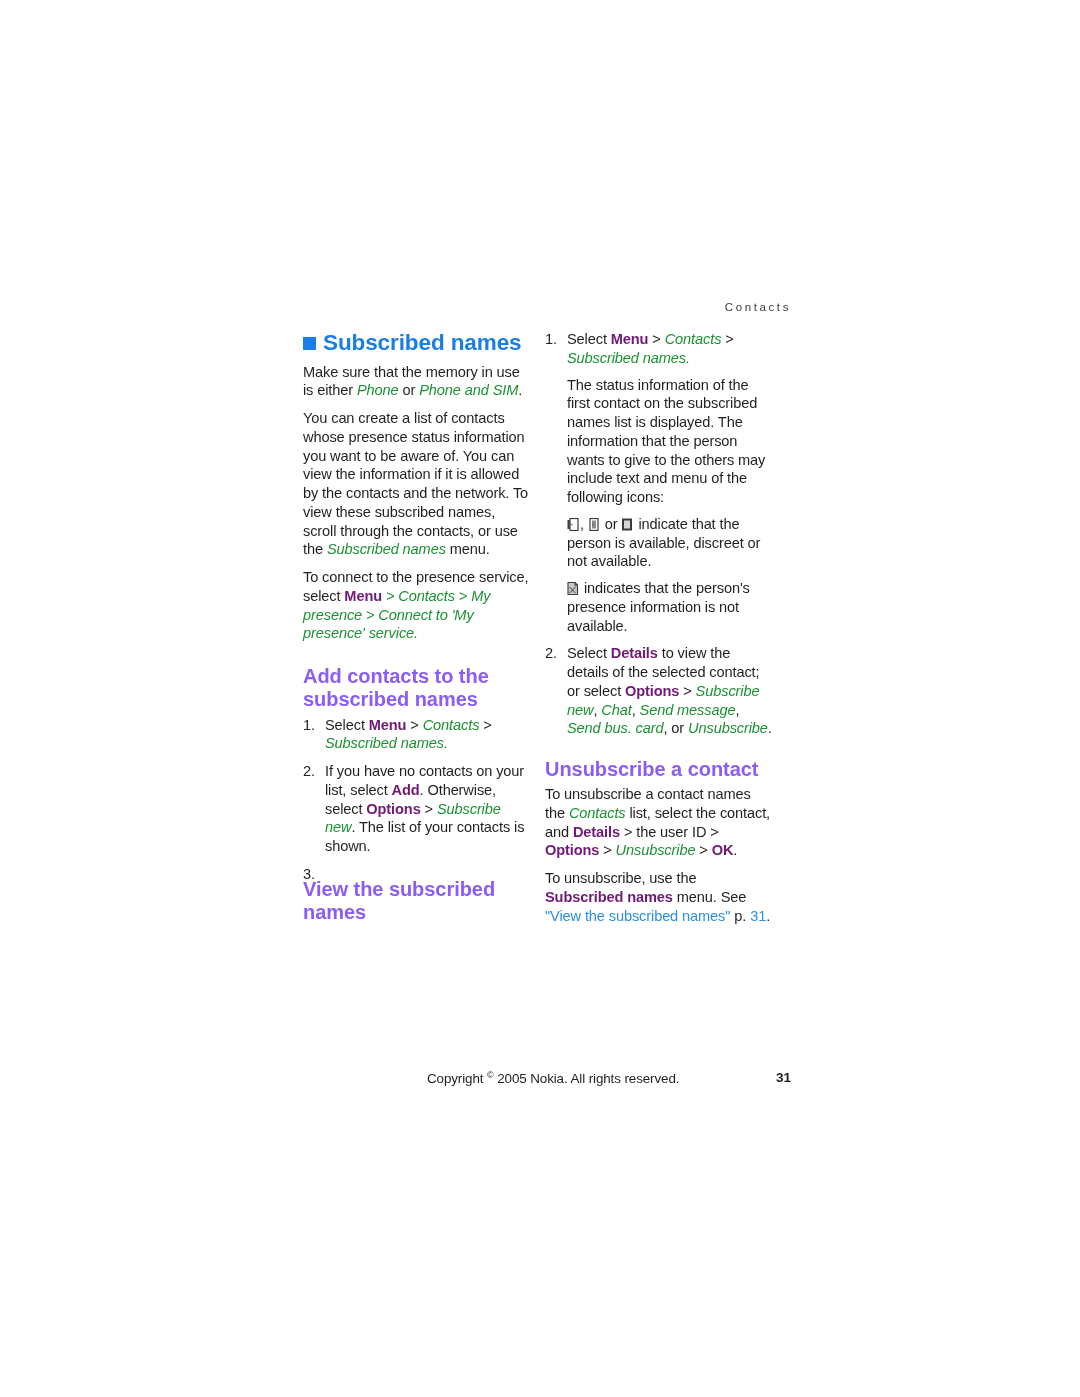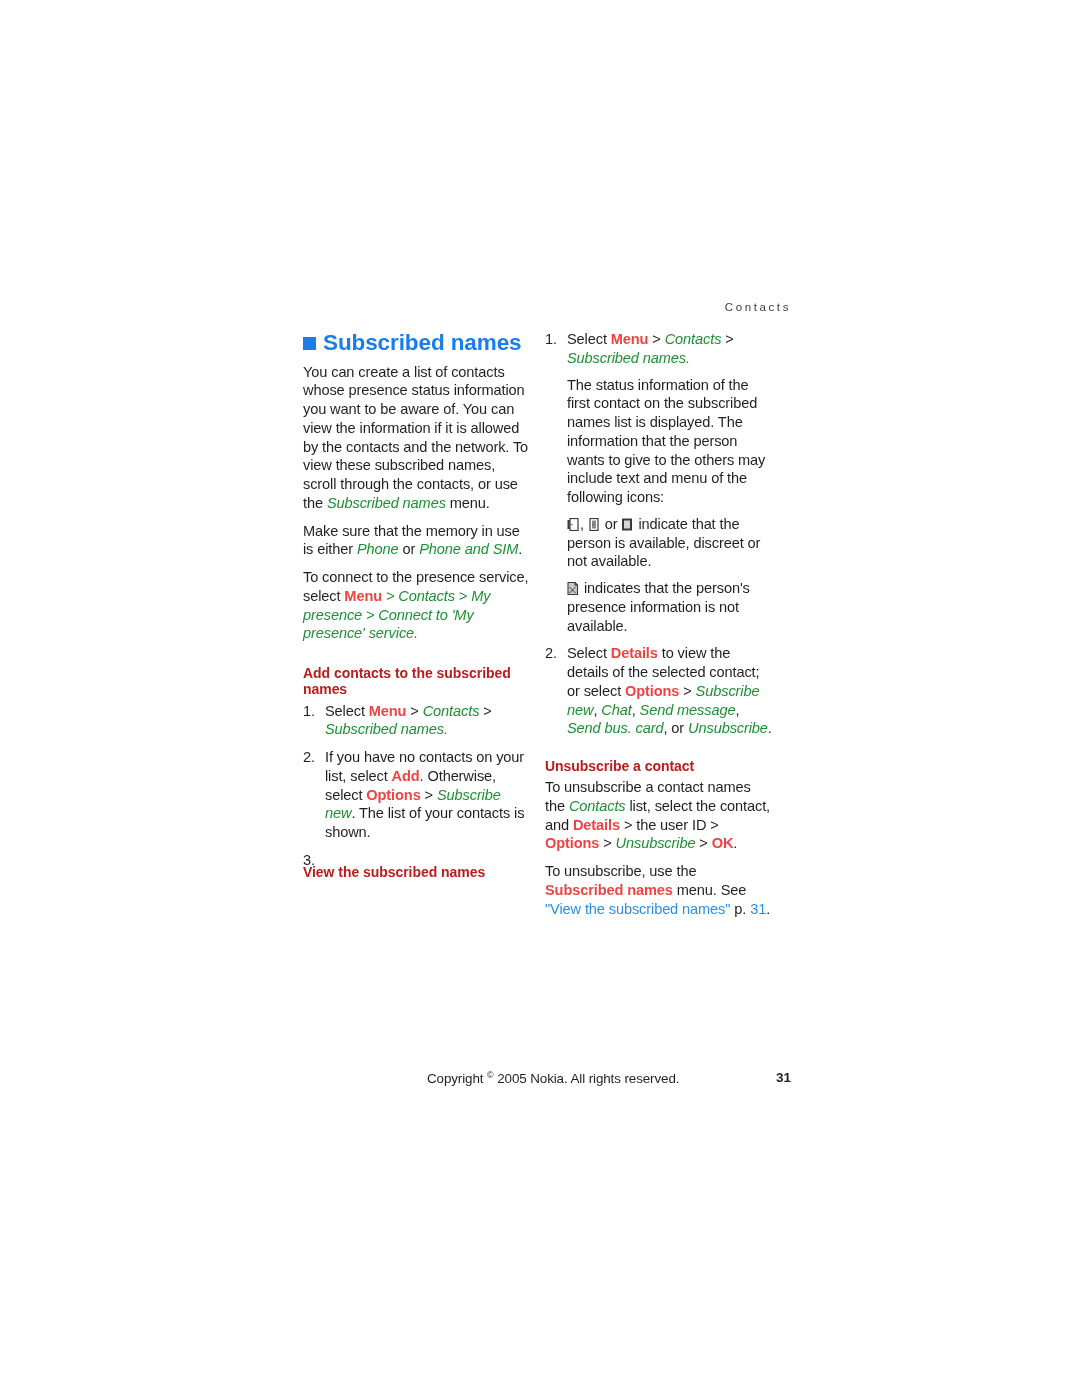--- a/index.html
+++ b/index.html
@@ -64,23 +64,23 @@
     display: inline-block;
     width: 13px;
     height: 13px;
     background: #1a7de8;
     margin-right: 7px;
     flex: none;
     position: relative;
     top: 1px;
   }
   h2.sub {
-    font-size: 14px;
+    font-size: 20px;
     font-weight: bold;
-    color: #b91c1c;
+    color: #8b5cf6;
     margin: 22px 0 4px 0;
     line-height: 1.16;
     letter-spacing: -0.05px;
   }
   h2.sub.tight { margin-top: 20px; }
 
   p {
     margin: 0 0 9px 0;
     font-size: 14.6px;
     line-height: 1.285;
@@ -110,21 +110,21 @@
   }
   ol.steps > li .cont {
     display: block;
     margin-top: 8px;
   }
   ol.steps > li .icon-para {
     display: block;
     margin-top: 8px;
   }
   .g  { color: #1c9133; font-style: italic; }
-  .gb { color: #ef4444; font-weight: bold; font-style: normal; }
+  .gb { color: #701a75; font-weight: bold; font-style: normal; }
   .lk { color: #2a8fe0; }
 
   
   .pic {
     display: inline-block;
     width: 12px;
     height: 13px;
     vertical-align: -2px;
     margin-right: 1px;
   }
@@ -167,23 +167,23 @@
 
   <div class="cols">
 
     <div class="col col-left">
 
       <h1 class="section">
         <span class="bullet"></span>
         <span>Subscribed names</span>
       </h1>
 
+      <p><span>Make sure that the memory in use is either </span><span class="g">Phone</span><span> or </span><span class="g">Phone and SIM</span><span>.</span></p>
+
       <p><span>You can create a list of contacts whose presence status information you want to be aware of. You can view the information if it is allowed by the contacts and the network. To view these subscribed names, scroll through the contacts, or use the </span><span class="g">Subscribed names</span><span> menu.</span></p>
-
-      <p><span>Make sure that the memory in use is either </span><span class="g">Phone</span><span> or </span><span class="g">Phone and SIM</span><span>.</span></p>
 
       <p><span>To connect to the presence service, select </span><span class="gb">Menu</span><span class="g"> &gt; </span><span class="g">Contacts</span><span class="g"> &gt; </span><span class="g">My presence</span><span class="g"> &gt; </span><span class="g">Connect to 'My presence' service</span><span class="g">.</span></p>
 
       <h2 class="sub">Add contacts to the subscribed names</h2>
 
       <ol class="steps">
         <li>
           <span class="num">1.</span><span>Select </span><span class="gb">Menu</span><span> &gt; </span><span class="g">Contacts</span><span> &gt; </span><span class="g">Subscribed names</span><span class="g">.</span>
         </li>
         <li>

